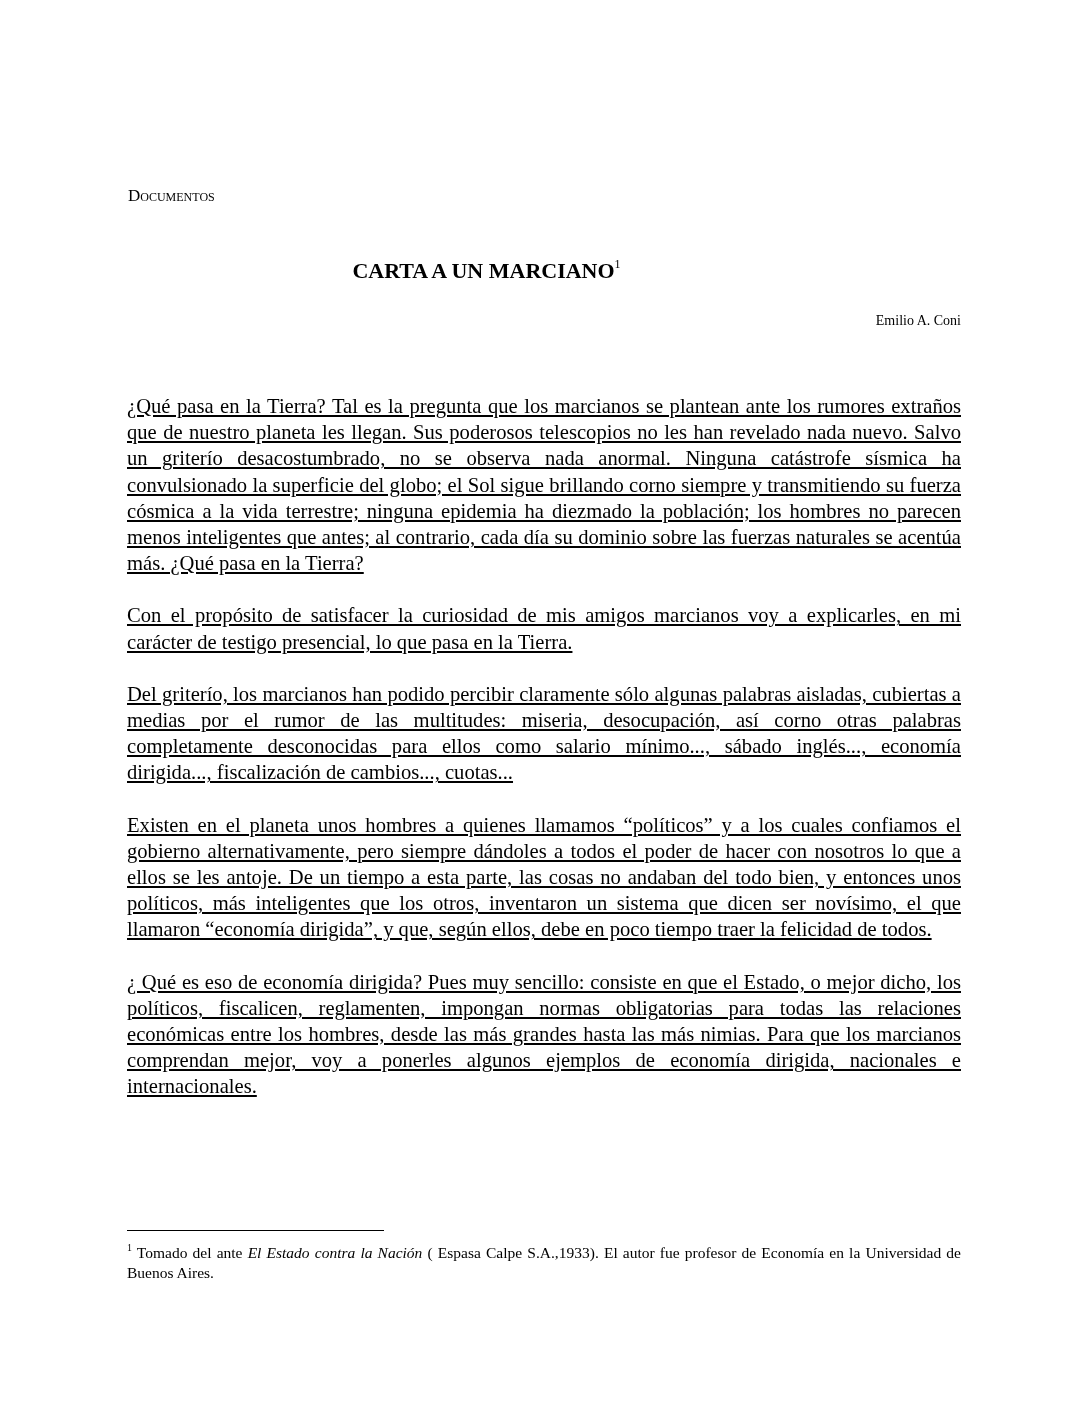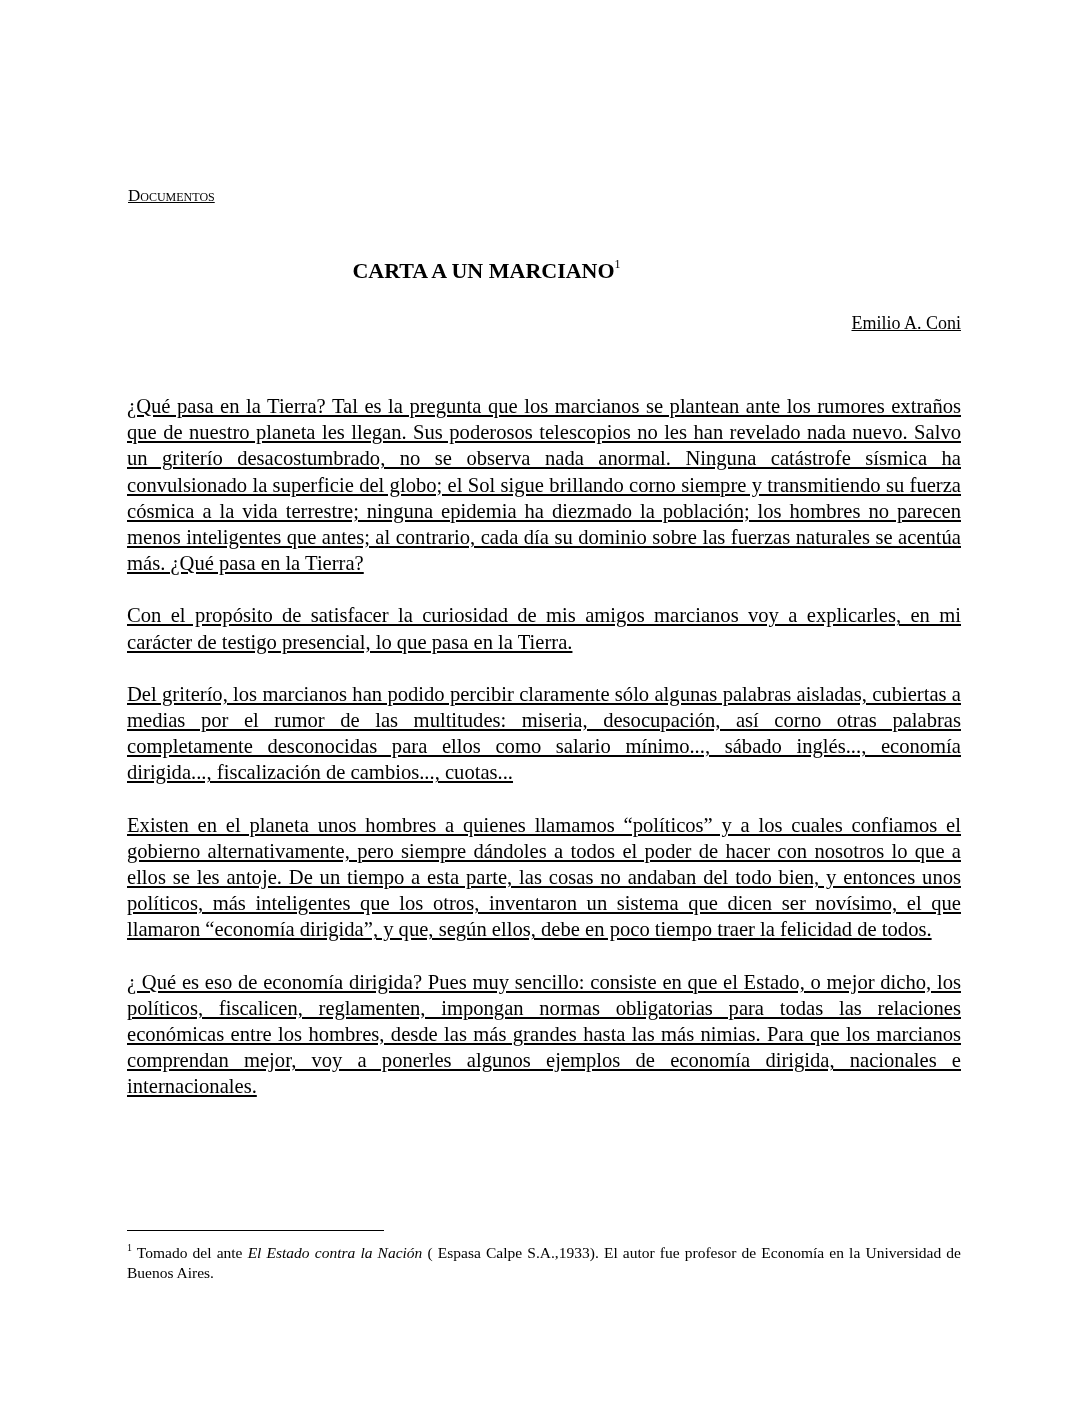--- a/index.html
+++ b/index.html
@@ -2,29 +2,29 @@
 <html><head>
 <meta charset="utf-8">
 <style>
   html, body { margin: 0; padding: 0; background: #ffffff; }
   body {
     width: 1088px; height: 1408px; position: relative; overflow: hidden;
     font-family: "Liberation Serif", "DejaVu Serif", serif; color: #000;
   }
   .section-label {
     position: absolute; left: 128px; top: 186px;
-    font-size: 17px; font-variant: small-caps; letter-spacing: 0px; text-decoration: underline;
+    font-size: 17px; font-variant: small-caps; letter-spacing: 0px;
   }
   .title {
     position: absolute; left: 0; width: 973px; top: 258px;
     text-align: center; font-weight: bold; font-size: 22px;
   }
   .title sup { font-size: 12px; font-weight: normal; position: relative; top: -2px; }
   .author {
-    position: absolute; right: 127px; top: 313px; font-size: 18px; text-decoration: underline;
+    position: absolute; right: 127px; top: 313px; font-size: 14px;
   }
   .body {
     position: absolute; left: 127px; width: 834px; top: 393px; text-decoration: underline;
   }
   .para {
     margin: 0 0 26px 0; font-size: 20.6px; line-height: 26.2px;
     text-align: justify; text-align-last: left;
   }
   .footnote-rule {
     position: absolute; left: 127px; top: 1230px; width: 257px; height: 0;

